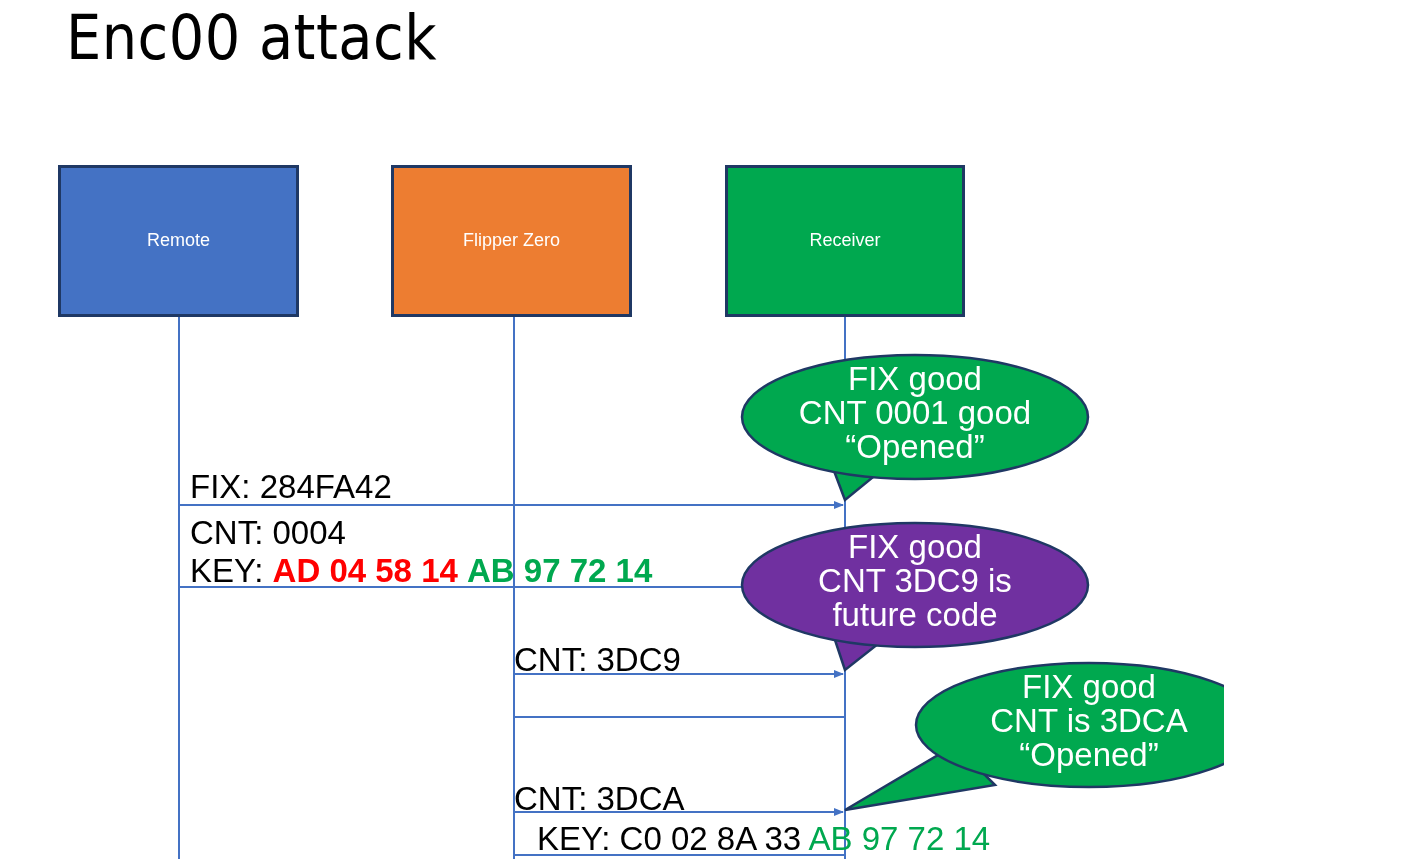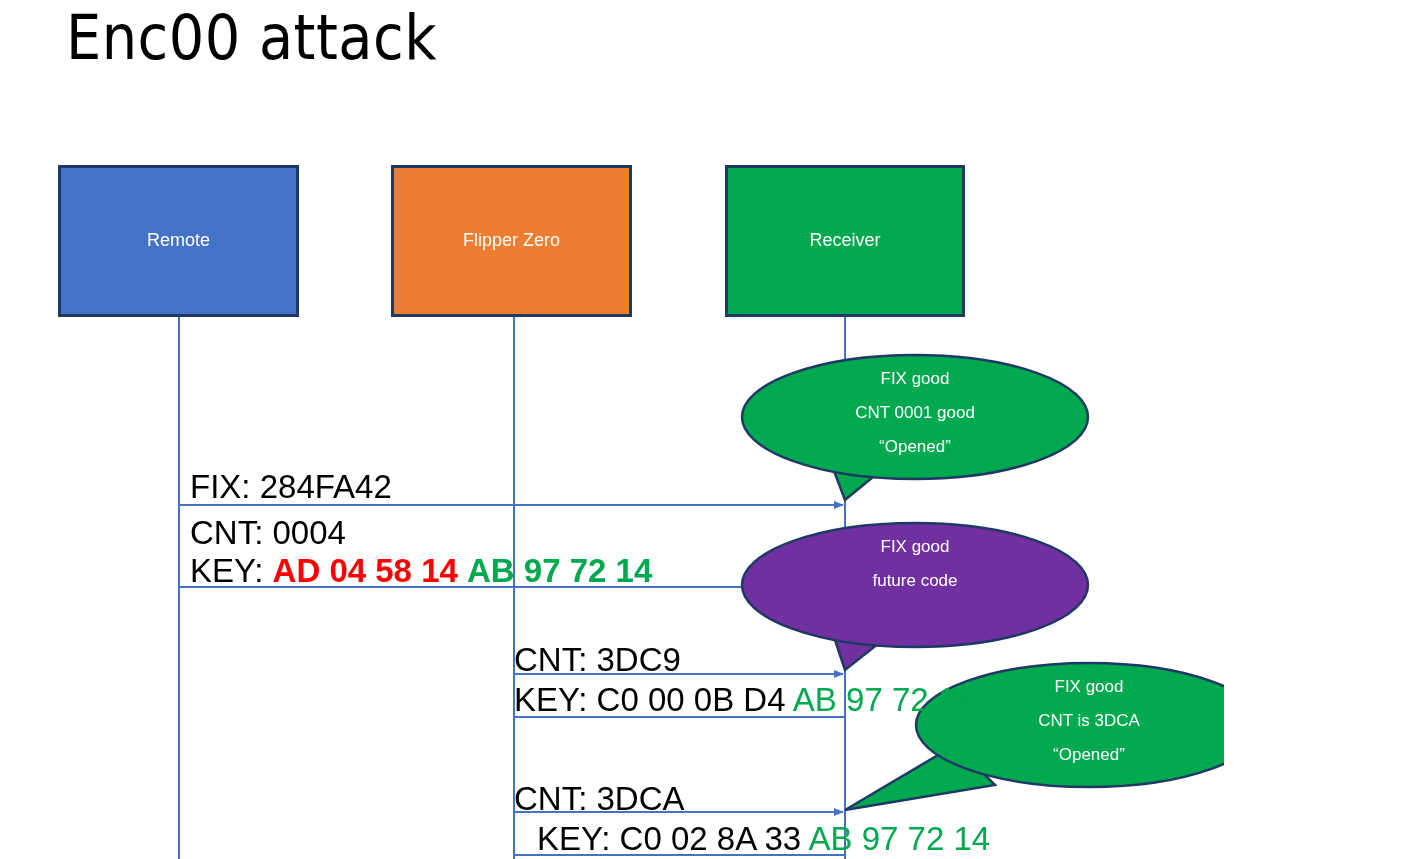--- a/index.html
+++ b/index.html
@@ -73,21 +73,21 @@
   }
   .hex-red   { color: #FF0000; font-weight: bold; text-align: right; }
   .hex-green { color: #00A84F; font-weight: bold; }
   .hex-green-reg { color: #00A84F; font-weight: normal; }
 
   
   .callout-text {
     position: absolute;
     color: #ffffff;
     font-family: "Liberation Sans", sans-serif;
-    font-size: 17px;
+    font-size: 33px;
     line-height: 34px;
     text-align: center;
     white-space: nowrap;
   }
 </style>
 </head>
 <body>
 
 <div id="slide">
 
@@ -145,38 +145,36 @@
   <div class="msg-text" style="left:190px; top:470px;">FIX: 284FA42</div>
 
   <div class="msg-text" style="left:190px; top:516px;">CNT: 0004</div>
 
   <div class="msg-text" style="left:190px; top:554px;">
     <span>KEY: </span><span class="hex-red">AD 04 58 14</span><span>&nbsp;</span><span class="hex-green">AB 97 72 14</span>
   </div>
 
   <div class="msg-text" style="left:514px; top:643px;">CNT: 3DC9</div>
 
-  <div class="msg-text" style="left:514px; top:683px;">
-    <span>KEY: C0 00 0B D4 </span><span class="hex-green-reg">AB 97 72 14</span>
-  </div>
 
   <div class="msg-text" style="left:514px; top:782px;">CNT: 3DCA</div>
 
   <div class="msg-text" style="left:514px; top:822px;padding-left:23px;">
     <span>KEY: C0 02 8A 33 </span><span class="hex-green-reg">AB 97 72 14</span>
   </div>
 
   <div class="callout-text" style="left:742px; top:362px; width:346px;">
     <div>FIX good</div>
     <div>CNT 0001 good</div>
     <div>“Opened”</div>
   </div>
 
   <div class="callout-text" style="left:742px; top:530px; width:346px;">
     <div>FIX good</div>
+    <div>CNT 3DC9 is</div>
     <div>future code</div>
   </div>
 
   <div class="callout-text" style="left:916px; top:670px; width:346px;">
     <div>FIX good</div>
     <div>CNT is 3DCA</div>
     <div>“Opened”</div>
   </div>
 
 </div>

